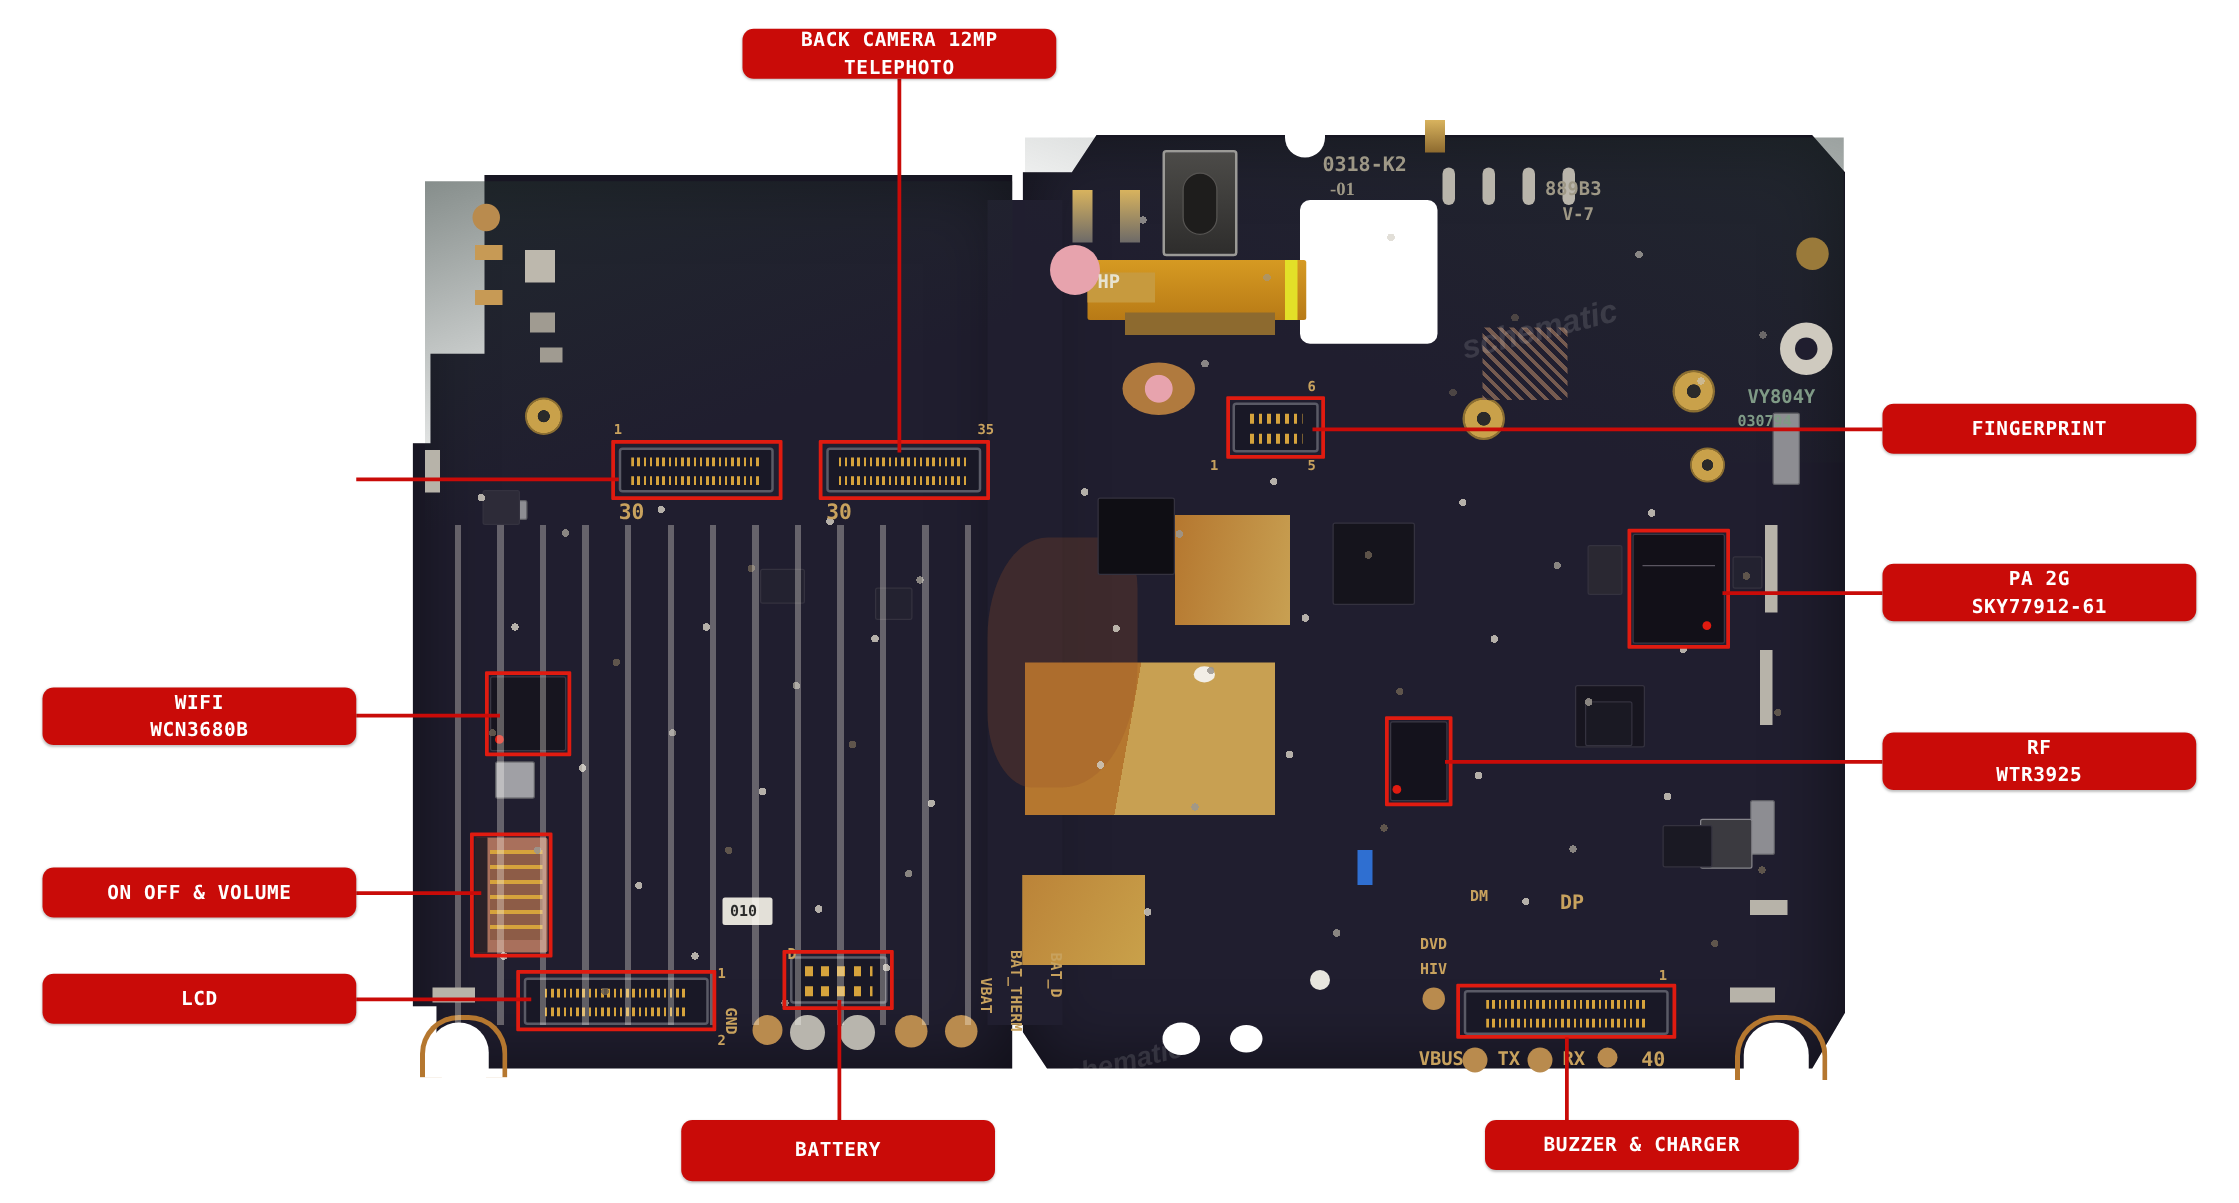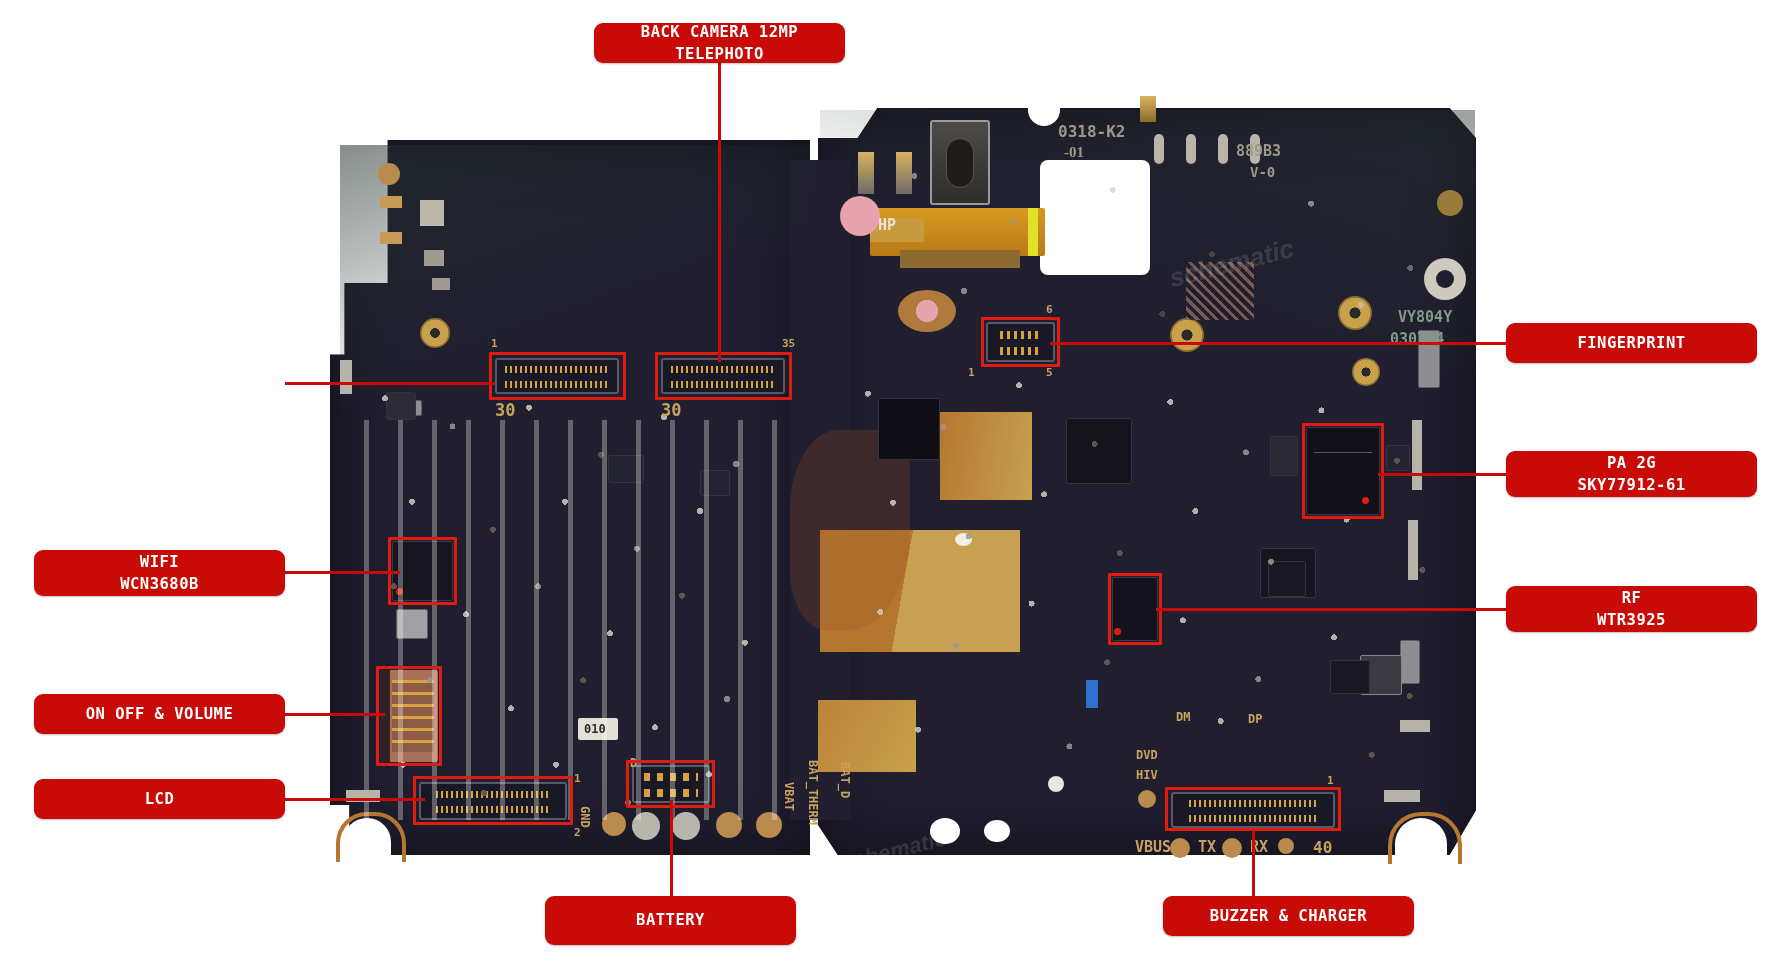--- a/index.html
+++ b/index.html
@@ -387,24 +387,24 @@
     <div class="silk" style="left:838px; top:762px; writing-mode:vertical-rl; font-size:12px;">BAT_D</div>
     <div class="silk" style="left:806px; top:760px; writing-mode:vertical-rl; font-size:12px;">BAT_THERM</div>
     <div class="silk" style="left:782px; top:782px; writing-mode:vertical-rl; font-size:12px;">VBAT</div>
     <div class="silk" style="left:578px; top:806px; writing-mode:vertical-rl; font-size:12px;">GND</div>
     <div class="silk" style="left:630px; top:756px; font-size:12px;">D</div>
     <div class="silkw" style="left:584px; top:722px; color:#2b2b2b; font-size:12px; font-weight:bold;">010</div>
     <div class="silk" style="left:878px; top:216px; color:#e8e3d0; font-size:15px;">HP</div>
     <div class="silk" style="left:1058px; top:122px; color:#9e9886; font-size:16px;">0318-K2</div>
     <div class="silk" style="left:1064px; top:144px; color:#9e9886; font-size:15px;font-family:Liberation Serif, serif;">-01</div>
     <div class="silk" style="left:1236px; top:142px; color:#9e9886; font-size:15px;">889B3</div>
-    <div class="silk" style="left:1250px; top:164px; color:#9e9886; font-size:14px;">V-0</div>
+    <div class="silk" style="left:1250px; top:164px; color:#9e9886; font-size:14px;">V-7</div>
     <div class="silk" style="left:1398px; top:308px; color:#7f9a86; font-size:15px;">VY804Y</div>
-    <div class="silk" style="left:1390px; top:330px; color:#7f9a86; font-size:15px;">030794</div>
-    <div class="silk" style="left:1248px; top:712px; font-size:12px;">DP</div>
+    <div class="silk" style="left:1390px; top:330px; color:#7f9a86; font-size:12px;">030794</div>
+    <div class="silk" style="left:1248px; top:712px; font-size:16px;">DP</div>
     <div class="silk" style="left:1176px; top:710px; font-size:12px;">DM</div>
     <div class="silk" style="left:1136px; top:768px; font-size:12px;">HIV</div>
     <div class="silk" style="left:1136px; top:748px; font-size:12px;">DVD</div>
 
   </div>
 
   <div class="hl" style="left:489px;  top:352px; width:137px; height:48px;"></div>
   <div class="hl" style="left:655px;  top:352px; width:137px; height:48px;"></div>
   <div class="hl" style="left:981px;  top:317px; width:79px;  height:50px;"></div>
   <div class="hl" style="left:1302px; top:423px; width:82px;  height:96px;"></div>
@@ -441,21 +441,21 @@
   </div>
 
   <div class="label" style="left:34px; top:779px; width:251px; height:40px;">
     <span>LCD</span>
   </div>
 
   <div class="label" style="left:545px; top:896px; width:251px; height:49px;">
     <span>BATTERY</span>
   </div>
 
-  <div class="label" style="left:1163px; top:896px; width:251px; height:40px;">
+  <div class="label" style="left:1188px; top:896px; width:251px; height:40px;">
     <span>BUZZER &amp; CHARGER</span>
   </div>
 
   <div class="label" style="left:1506px; top:323px; width:251px; height:40px;">
     <span>FINGERPRINT</span>
   </div>
 
   <div class="label" style="left:1506px; top:451px; width:251px; height:46px;">
     <span>PA 2G</span>
     <span class="l2">SKY77912-61</span>

